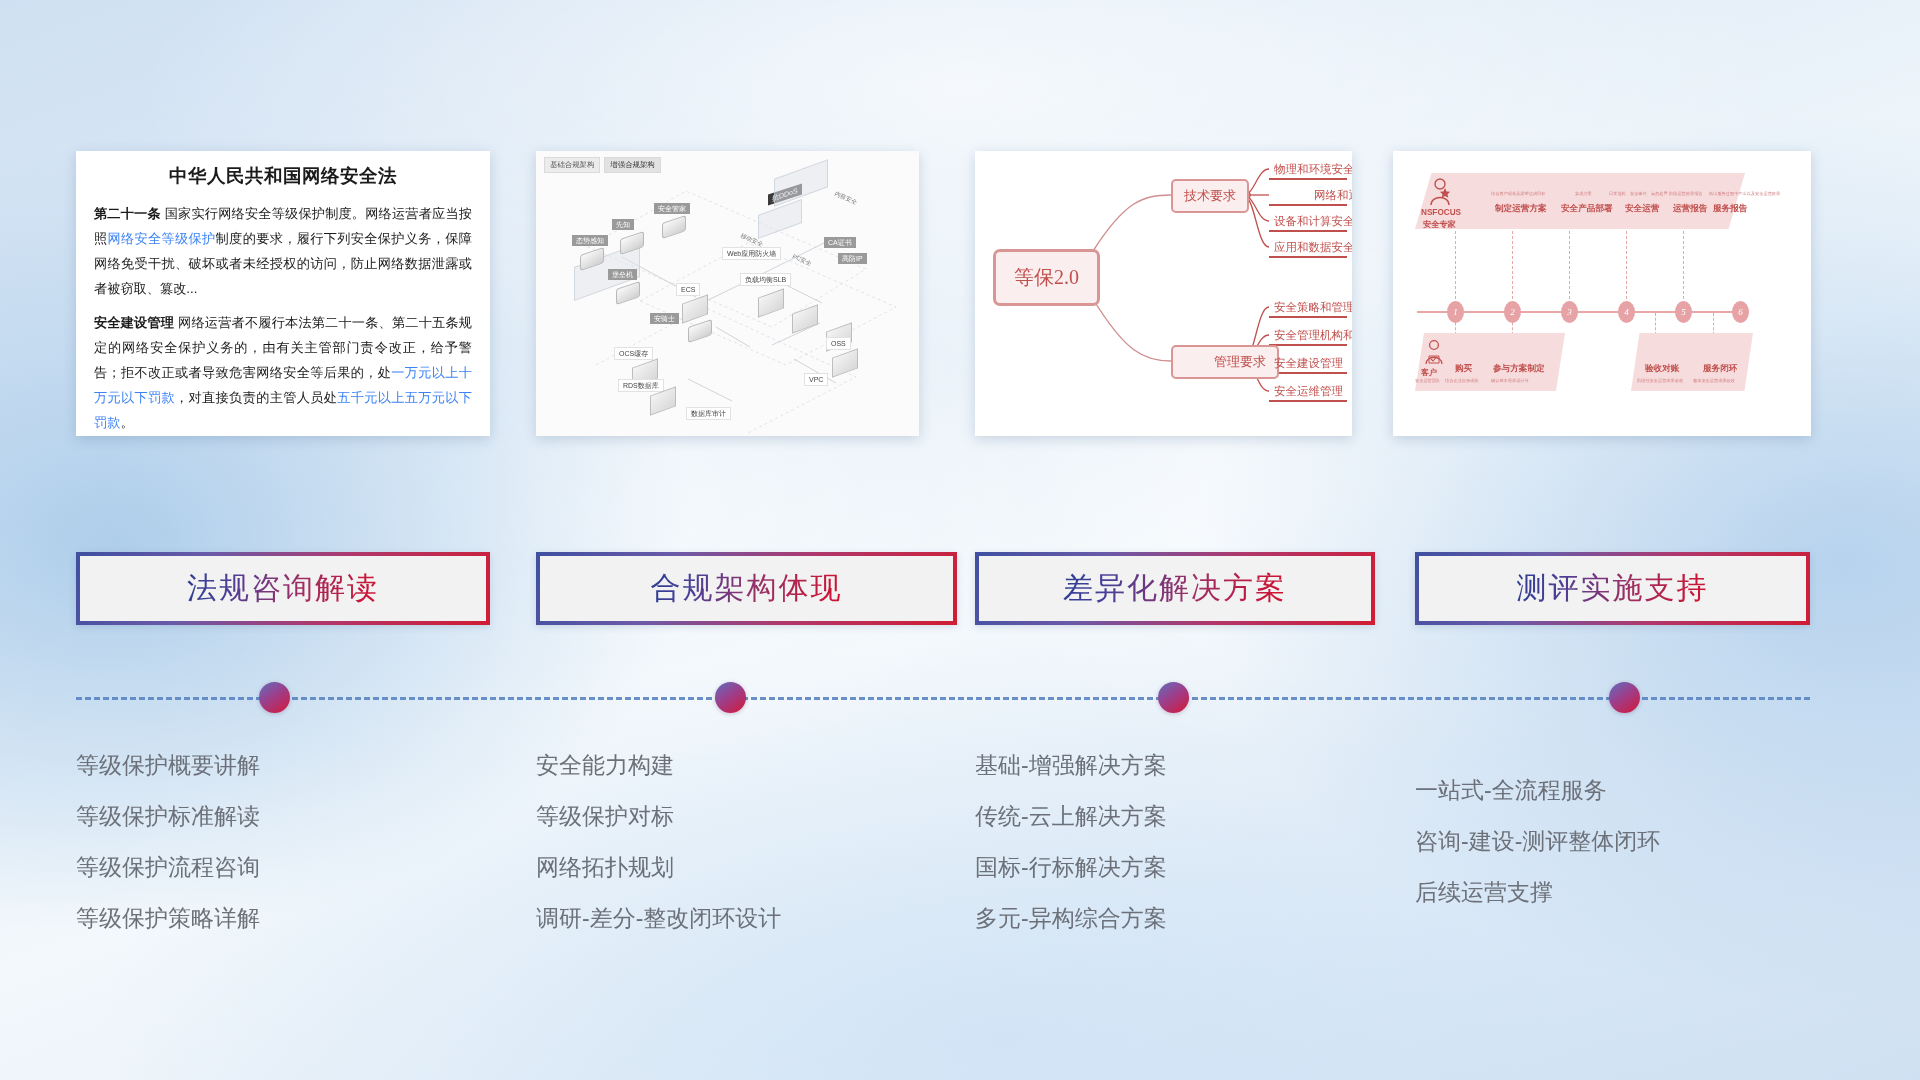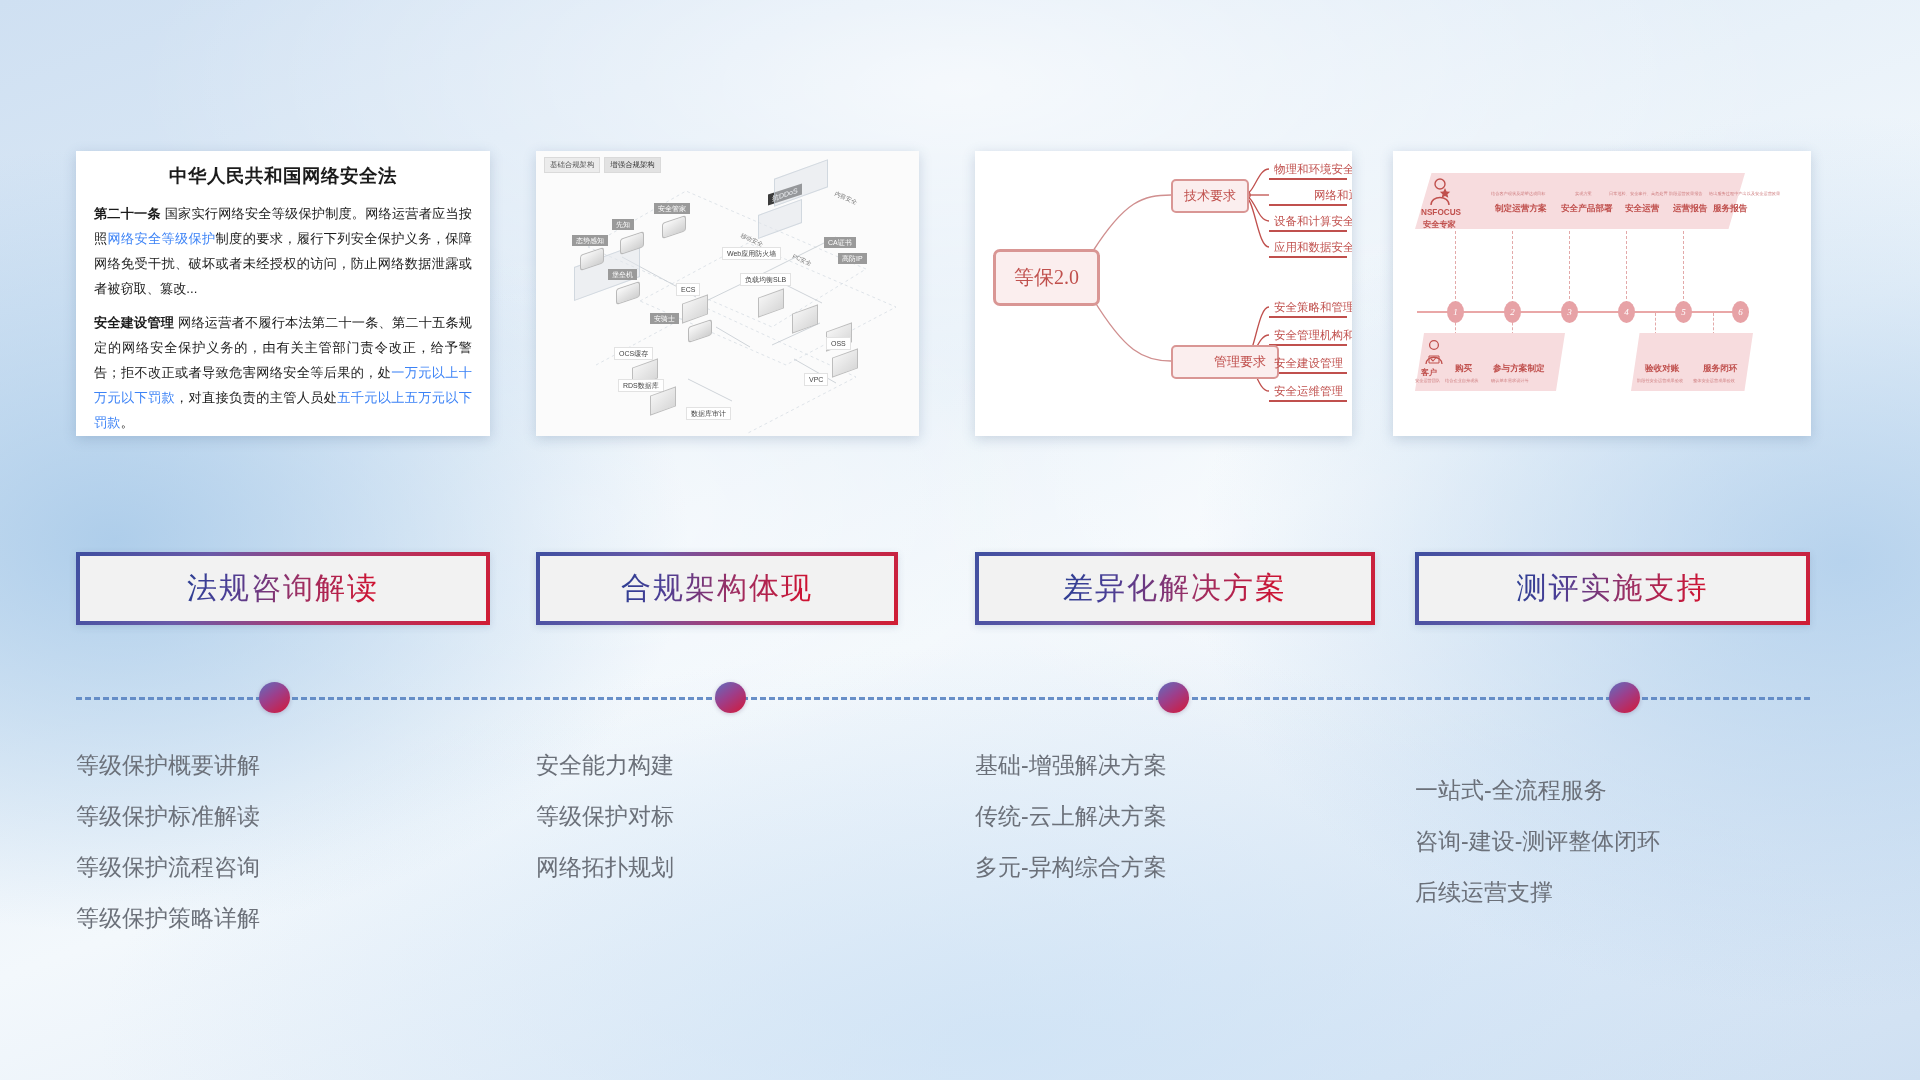--- a/index.html
+++ b/index.html
@@ -149,21 +149,21 @@
     box-shadow: 0 2px 7px rgba(70,100,140,0.18);
   }
   .tbox .txt {
     font-size: 30px; font-weight: 400; letter-spacing: 2px;
     background: linear-gradient(100deg,#2c3e93 0%,#4a3f96 22%,#9c2f63 58%,#d4102c 100%);
     -webkit-background-clip: text; background-clip: text;
     color: transparent; -webkit-text-fill-color: transparent;
     white-space: nowrap;
   }
   .tbox.t1 { left:76px;   width:414px; }
-  .tbox.t2 { left:536px;  width:362px;justify-content:center; }
+  .tbox.t2 { left:536px;  width:421px;justify-content:center; }
   .tbox.t3 { left:975px;  width:400px; }
   .tbox.t4 { left:1415px; width:395px; }
 
   
   .tl-line {
     position:absolute; left:76px; top:697px; width:1734px; height:0;
     border-top: 3px dashed #5d87c4; z-index:3; opacity:.92;
   }
   .tl-dot {
     position:absolute; top:682px; width:31px; height:31px; border-radius:50%;
@@ -421,24 +421,26 @@
   <div class="lcol l1">
     <div class="li">等级保护概要讲解</div>
     <div class="li">等级保护标准解读</div>
     <div class="li">等级保护流程咨询</div>
     <div class="li">等级保护策略详解</div>
   </div>
   <div class="lcol l2">
     <div class="li">安全能力构建</div>
     <div class="li">等级保护对标</div>
     <div class="li">网络拓扑规划</div>
+    <div class="li">调研-差分-整改闭环设计</div>
   </div>
   <div class="lcol l3">
     <div class="li">基础-增强解决方案</div>
     <div class="li">传统-云上解决方案</div>
+    <div class="li">国标-行标解决方案</div>
     <div class="li">多元-异构综合方案</div>
   </div>
   <div class="lcol l4">
     <div class="li">一站式-全流程服务</div>
     <div class="li">咨询-建设-测评整体闭环</div>
     <div class="li">后续运营支撑</div>
   </div>
 </div>
 
 </body></html>

